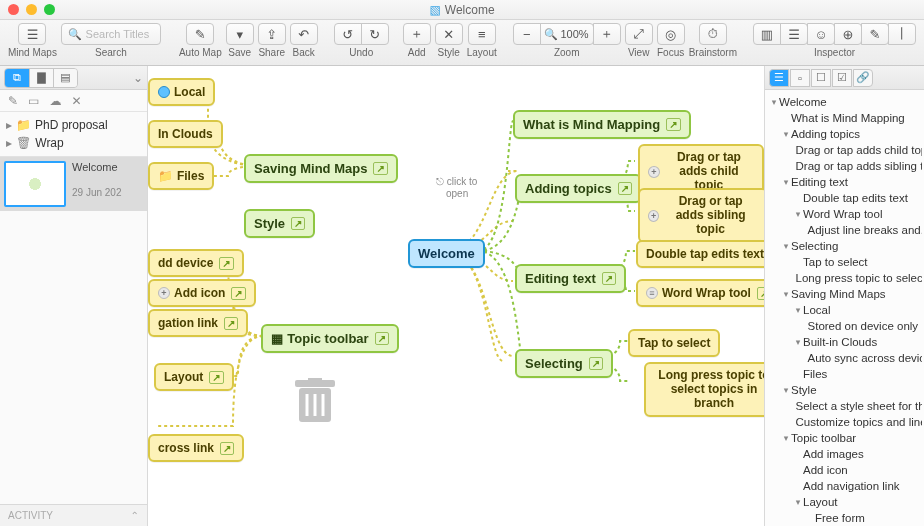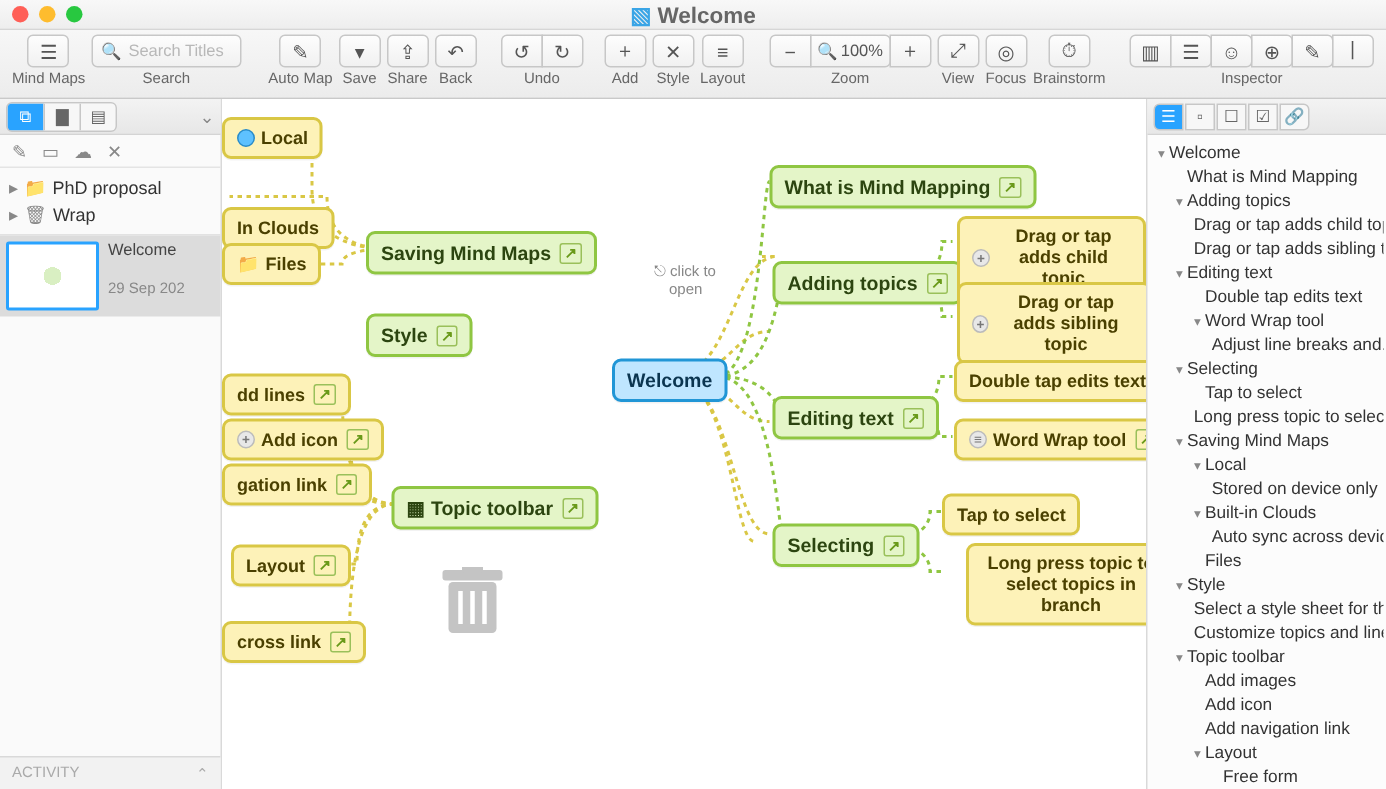--- a/index.html
+++ b/index.html
@@ -2,21 +2,21 @@
 <html><head>
 <meta charset="utf-8">
 <style>
   * { box-sizing: border-box; margin: 0; padding: 0; }
   html, body { width: 924px; height: 526px; font-family: -apple-system, "Helvetica Neue", Arial, sans-serif; font-size: 12px; color: #333; background: #fff; overflow: hidden; }
   
   .titlebar { height: 20px; background: linear-gradient(#f8f8f8,#eee); display: flex; align-items: center; padding: 0 8px; border-bottom: 1px solid #d6d6d6; }
   .traffic { display:flex; gap:7px; margin-right:10px; }
   .dot { width:11px; height:11px; border-radius:50%; }
   .dot.red{background:#ff5f57;} .dot.yellow{background:#febc2e;} .dot.green{background:#28c840;}
-  .title-center { position:absolute; left:0; right:0; text-align:center; font-size:15px; color:#666; pointer-events:none;font-weight:bold;}
+  .title-center { position:absolute; left:0; right:0; text-align:center; font-size:12px; color:#666; pointer-events:none;}
   .title-center .tdoc{ color:#3aa5e6; margin-right:4px;}
   
   .toolbar { height: 46px; background: linear-gradient(#f7f7f7,#ececec); border-bottom:1px solid #c9c9c9; display:flex; align-items:flex-start; padding:3px 8px 0 8px; gap:4px; position:relative;}
   .tgroup { display:flex; flex-direction:column; align-items:center; }
   .tbtns { display:flex; background:#fff0; }
   .tbtn { height:22px; min-width:28px; background:linear-gradient(#fdfdfd,#f1f1f1); border:1px solid #c7c7c7; border-radius:4px; display:flex; align-items:center; justify-content:center; font-size:13px; color:#555; cursor:default; }
   .tbtn + .tbtn { margin-left:-1px; border-top-left-radius:0; border-bottom-left-radius:0;}
   .tbtns .tbtn:first-child { border-top-right-radius:0; border-bottom-right-radius:0;}
   .tbtns.single .tbtn{ border-radius:4px;}
   .tlabel { font-size:10px; color:#666; margin-top:2px;}
@@ -219,21 +219,21 @@
           <span style="color:#888">▸</span>
           <span class="trash">🗑</span>
           <span>Wrap</span>
         </div>
     </div>
     <div class="thumb-area">
       <div class="thumb-row">
         <div class="thumb"></div>
         <div class="thumb-meta">
           <div style="font-weight:500">Welcome</div>
-          <div class="date">29 Sep 202</div>
+          <div class="date">29 Jun 202</div>
         </div>
       </div>
     </div>
     <div class="left-bottom">
       <span>ACTIVITY</span>
         <span>⌃</span>
     </div>
   </div>
 
   <div class="canvas">
@@ -307,50 +307,50 @@
         <span><span>Long press topic to</span><br><span>select topics in branch</span></span>
       </div>
 
     <div class="node green link-ic" style="left:96px; top:88px;">
         <span>Saving Mind Maps</span>
       </div>
     <div class="node yellow small" style="left:0px; top:12px;">
         <span style="width:12px;height:12px;border-radius:50%;background:#5ec1ff;border:1px solid #2a8cc9;display:inline-block"></span>
         <span>Local</span>
       </div>
-    <div class="node yellow small" style="left:0px; top:72px;align-items:flex-end;">
+    <div class="node yellow small" style="left:0px; top:54px;align-items:flex-end;">
         <span>In Clouds</span>
       </div>
     <div class="node yellow small" style="left:0px; top:96px;">
         <span style="color:#3aa5e6">📁</span>
         <span>Files</span>
       </div>
 
     <div class="node green link-ic" style="left:96px; top:143px;">
         <span>Style</span>
       </div>
 
     <div class="node green link-ic" style="left:113px; top:258px;">
         <span>▦</span>
         <span>Topic toolbar</span>
       </div>
     <div class="node yellow small link-ic" style="left:0px; top:183px;">
-        <span>dd lines</span>
+        <span>dd device</span>
       </div>
     <div class="node yellow small link-ic" style="left:0px; top:213px;">
         <span class="circ">+</span>
         <span>Add icon</span>
       </div>
     <div class="node yellow small link-ic" style="left:0px; top:243px;">
         <span>gation link</span>
       </div>
     <div class="node yellow small link-ic" style="left:6px; top:297px;">
         <span>Layout</span>
       </div>
-    <div class="node yellow small link-ic" style="left:0px; top:348px;justify-content:center;">
+    <div class="node yellow small link-ic" style="left:0px; top:368px;justify-content:center;">
         <span>cross link</span>
       </div>
 
     <div class="trash-icon" style="left:145px; top:312px;">
       <svg width="44" height="48" viewBox="0 0 44 48">
           <g fill="#c4c4c4">
             <rect x="6" y="10" width="32" height="34" rx="3"></rect>
             <rect x="2" y="2" width="40" height="7" rx="2"></rect>
             <rect x="15" y="-2" width="14" height="6" rx="2"></rect>
           </g>

